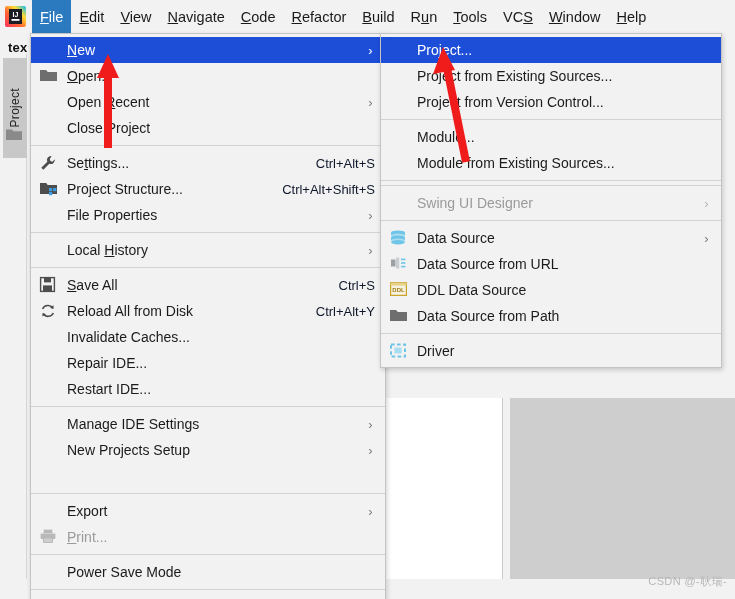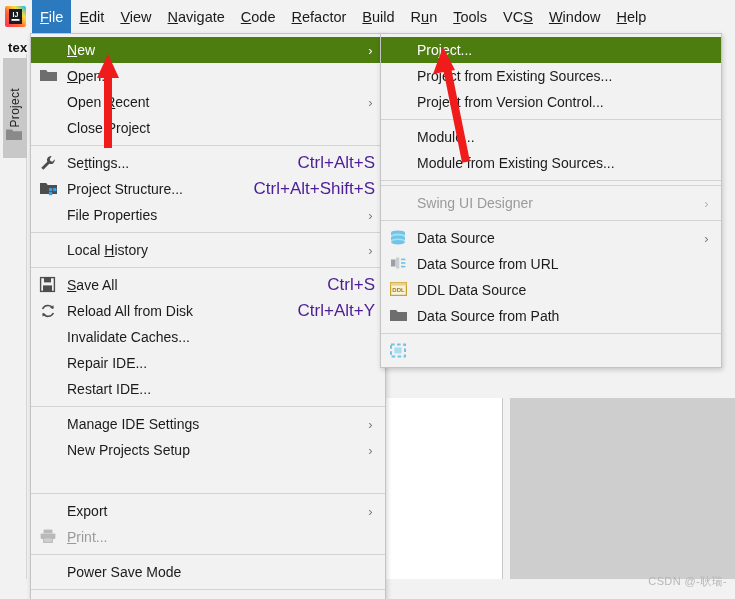--- a/index.html
+++ b/index.html
@@ -87,27 +87,27 @@
 
   .mi {
     position:relative;
     height:26px;
     display:flex; align-items:center;
     padding-left:36px; padding-right:10px;
     font-size:14px;
     color:#1b1b1b;
     white-space:nowrap;
   }
-  .mi.sel { background:#4d7c0f; color:#ffffff; }
+  .mi.sel { background:#1d4ed8; color:#ffffff; }
   .mi.disabled { color:#9a9a9a; }
   .mi .lbl { flex:1 1 auto; overflow:hidden; text-overflow:ellipsis; }
   .mi .lbl u { text-decoration:underline; text-underline-offset:1px; }
   .mi .acc {
     flex:none; margin-left:18px;
-    font-size:17px; color:#4c1d95;
+    font-size:13px; color:#0f172a;
   }
   .mi .arrow {
     flex:none; margin-left:14px; width:9px; text-align:center;
     font-size:13px; color:#7a7a7a; line-height:1;
   }
   .mi.sel .arrow { color:#ffffff; }
   .mi.disabled .arrow { color:#b4b4b4; }
   .mi .ico {
     position:absolute; left:9px; top:50%; transform:translateY(-50%);
     width:18px; height:16px;
@@ -422,20 +422,21 @@
       <span class="lbl">Data Source from Path</span>
     </div>
     <div class="sep"></div>
     <div class="mi">
       <span class="ico">
         <svg width="16" height="15" viewBox="0 0 16 15">
           <rect x="1" y="1.4" width="14" height="12.2" fill="none" stroke="#6fc5e8" stroke-width="2" stroke-dasharray="3.6 2.4"></rect>
           <rect x="4.4" y="4.6" width="7.2" height="5.8" fill="#a9ddf2"></rect>
         </svg>
       </span>
+      <span class="lbl">Driver</span>
     </div>
   </div>
 
 <div id="class-label">
   <span>
     <svg width="15" height="15" viewBox="0 0 15 15">
       <circle cx="7.5" cy="7.5" r="6.5" fill="#3ec9c9"></circle>
       <path d="M9.6 5.2a3 3 0 1 0 0 4.6" stroke="#ffffff" stroke-width="1.7" fill="none" stroke-linecap="round"></path>
     </svg>
   </span>

